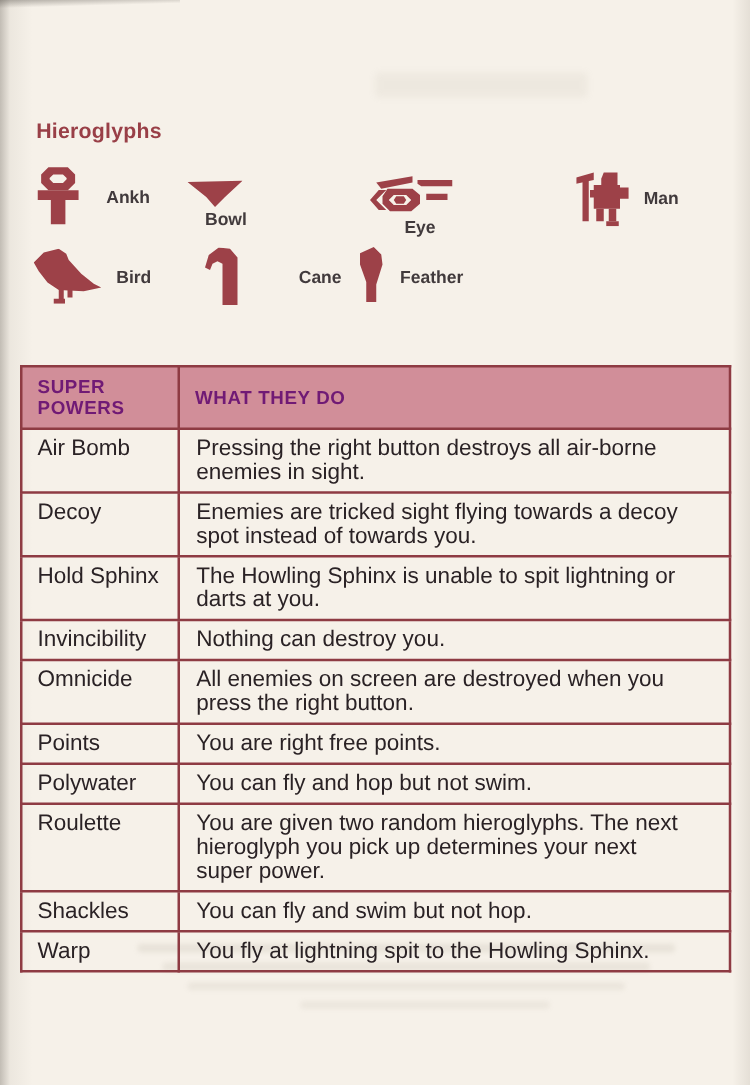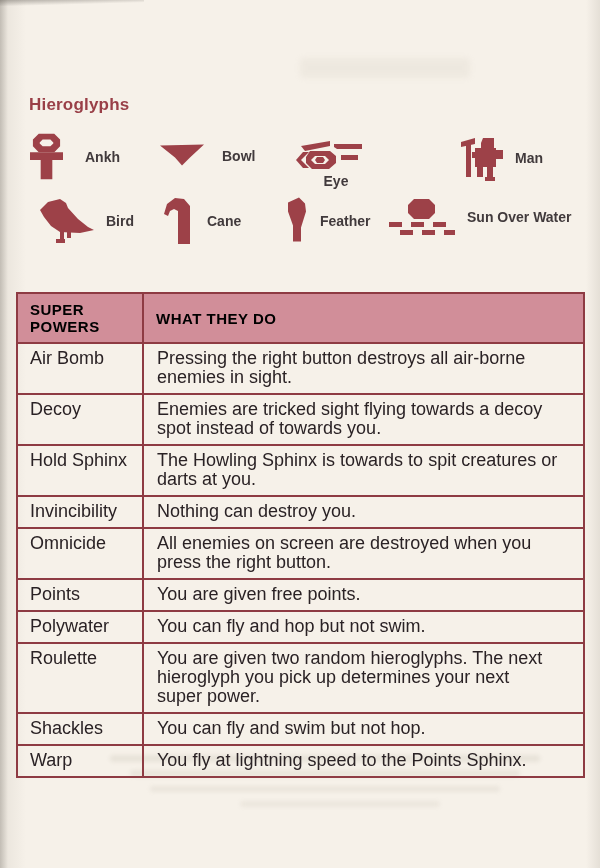--- a/index.html
+++ b/index.html
@@ -46,21 +46,21 @@
 
   .powers-table{
     position:absolute;left:16px;top:292px;width:569px;
     border-collapse:collapse;table-layout:fixed;
   }
   .powers-table th,.powers-table td{
     border:2px solid #8e3b43;
   }
   .powers-table th{
     background:#d18e99;
-    color:#000000;
+    color:#701a75;
     font-size:15px;font-weight:bold;letter-spacing:0.5px;
     text-align:left;padding:7px 10px 7px 12px;
   }
   .powers-table col.c1{width:126px;}
   .powers-table td{
     vertical-align:top;
     font-size:18px;line-height:19px;color:#2a2225;
     padding:5px 10px 6px 12px;
     background:transparent;
   }
@@ -86,21 +86,21 @@
   <div class="hg-cell" style="left:30px;top:133px;">
     <span class="hg-icon">
       <svg width="33" height="48" viewBox="0 0 34 48" fill="#9d4148">
         <path fill-rule="evenodd" d="M9 0 L25 0 L31 6 L31 13 L25 19 L9 19 L3 13 L3 6 Z M13 6 L21 6 L24 9 L24 10 L21 13 L13 13 L10 10 L10 9 Z"></path>
         <path d="M0 19 H34 V27 H23 V47 H11 V27 H0 Z"></path>
       </svg>
     </span>
     <span class="hg-label" style="margin-left:22px;">Ankh</span>
   </div>
 
-  <div class="hg-cell" style="left:160px;top:144px;">
+  <div class="hg-cell" style="left:146px;top:144px;flex-direction:column;">
     <span class="hg-icon">
       <svg width="44" height="23" viewBox="0 0 44 22" fill="#9d4148">
         <polygon points="0,1 44,0 30,13 22,21 15,13"></polygon>
       </svg>
     </span>
     <span class="hg-label" style="margin-left:18px;">Bowl</span>
   </div>
 
   <div class="hg-cell" style="left:296px;top:139px;flex-direction:column;">
     <span class="hg-icon">
@@ -126,64 +126,50 @@
         <rect x="35" y="15" width="7" height="9"></rect>
         <rect x="11" y="17" width="4" height="6"></rect>
         <rect x="16" y="32" width="6" height="10"></rect>
         <rect x="26" y="32" width="6" height="10"></rect>
         <rect x="24" y="42" width="10" height="4"></rect>
       </svg>
     </span>
     <span class="hg-label" style="margin-left:12px;">Man</span>
   </div>
 
-  <div class="hg-cell" style="left:40px;top:199px;">
+  <div class="hg-cell" style="left:27px;top:199px;">
     <span class="hg-icon">
       <svg width="56" height="44" viewBox="0 0 56 44" fill="#9d4148">
         <path d="M0 11 L8 3 L20 0 L26 4 L28 9 L38 20 L48 28 L54 31 L40 34 L20 33 L11 27 L4 18 Z"></path>
         <rect x="20" y="33" width="4" height="8"></rect>
         <rect x="27" y="33" width="4" height="6"></rect>
         <polygon points="16,40 25,40 25,44 16,44"></polygon>
       </svg>
     </span>
     <span class="hg-label" style="margin-left:10px;">Bird</span>
   </div>
 
-  <div class="hg-cell" style="left:161px;top:198px;">
+  <div class="hg-cell" style="left:161px;top:198px;gap:32px;">
     <span class="hg-icon">
       <svg width="30" height="46" viewBox="0 0 30 46" fill="#9d4148">
         <path d="M3 16 L6 6 L14 0 L23 1 L29 8 L29 46 L17 46 L17 13 L13 11 L9 13 L7 18 Z"></path>
       </svg>
     </span>
     <span class="hg-label" style="margin-left:16px;">Cane</span>
   </div>
 
   <div class="hg-cell" style="left:286px;top:197px;">
     <span class="hg-icon">
       <svg width="22" height="47" viewBox="0 0 22 46" fill="#9d4148">
         <path d="M2 5 L13 0 L19 6 L20 14 L15 30 L15 44 L7 44 L7 28 L2 14 Z"></path>
       </svg>
     </span>
     <span class="hg-label" style="margin-left:12px;">Feather</span>
   </div>
 
-  <div class="hg-cell" style="left:389px;top:199px;">
-    <span class="hg-icon">
-      <svg width="66" height="36" viewBox="0 0 66 36" fill="#9d4148">
-        <polygon points="25,0 40,0 46,6 46,14 40,20 25,20 19,14 19,6"></polygon>
-        <rect x="0" y="23" width="13" height="5"></rect>
-        <rect x="22" y="23" width="13" height="5"></rect>
-        <rect x="44" y="23" width="13" height="5"></rect>
-        <rect x="11" y="31" width="13" height="5"></rect>
-        <rect x="33" y="31" width="13" height="5"></rect>
-        <rect x="55" y="31" width="11" height="5"></rect>
-      </svg>
-    </span>
-    <span class="hg-label" style="margin-left:12px;">Sun Over Water</span>
-  </div>
 
   <table class="powers-table">
     <colgroup>
         <col class="c1">
         <col>
       </colgroup>
     <thead>
       <tr>
         <th>SUPER POWERS</th>
         <th>WHAT THEY DO</th>
@@ -195,50 +181,50 @@
         <td class="desc">Pressing the right button destroys all air-borne
 enemies in sight.</td>
       </tr>
       <tr>
         <td>Decoy</td>
         <td class="desc">Enemies are tricked sight flying towards a decoy
 spot instead of towards you.</td>
       </tr>
       <tr>
         <td>Hold Sphinx</td>
-        <td class="desc">The Howling Sphinx is towards to spit creatures or
+        <td class="desc">The Howling Sphinx is unable to spit lightning or
 darts at you.</td>
       </tr>
       <tr>
         <td>Invincibility</td>
         <td class="desc">Nothing can destroy you.</td>
       </tr>
       <tr>
         <td>Omnicide</td>
         <td class="desc">All enemies on screen are destroyed when you
 press the right button.</td>
       </tr>
       <tr>
         <td>Points</td>
-        <td class="desc">You are given free points.</td>
+        <td class="desc">You are right free points.</td>
       </tr>
       <tr>
         <td>Polywater</td>
         <td class="desc">You can fly and hop but not swim.</td>
       </tr>
       <tr>
         <td>Roulette</td>
         <td class="desc">You are given two random hieroglyphs. The next
 hieroglyph you pick up determines your next
 super power.</td>
       </tr>
       <tr>
         <td>Shackles</td>
         <td class="desc">You can fly and swim but not hop.</td>
       </tr>
       <tr>
         <td>Warp</td>
-        <td class="desc">You fly at lightning speed to the Points Sphinx.</td>
+        <td class="desc">You fly at lightning spit to the Howling Sphinx.</td>
       </tr>
     </tbody>
   </table>
 
 </div>
 
 </body></html>

